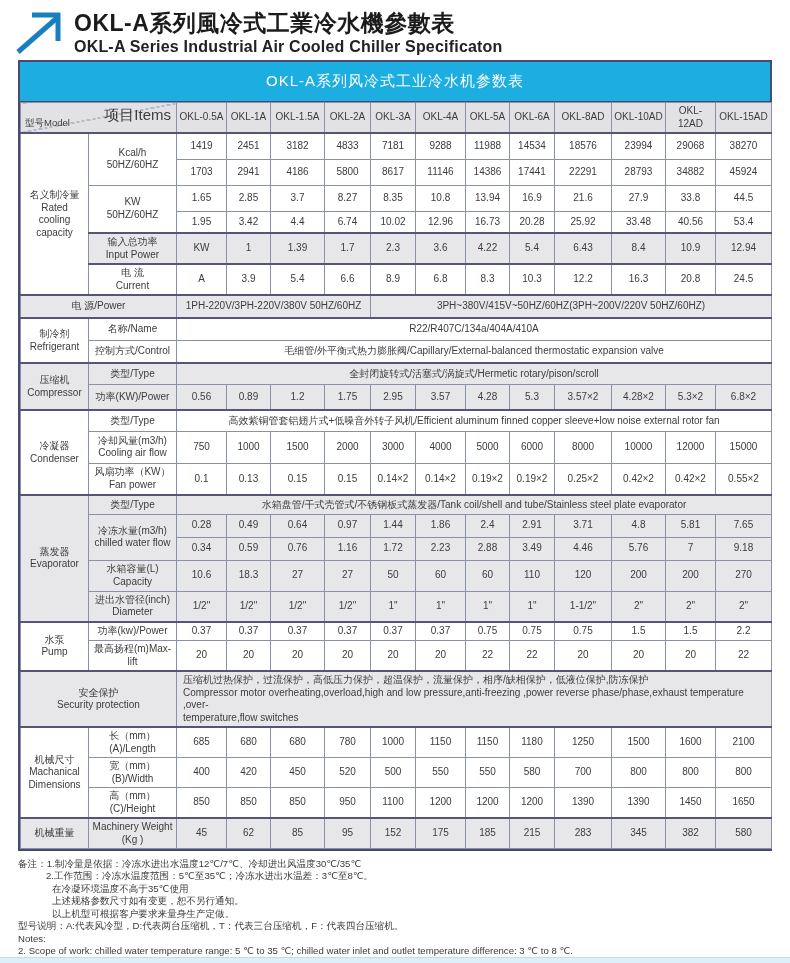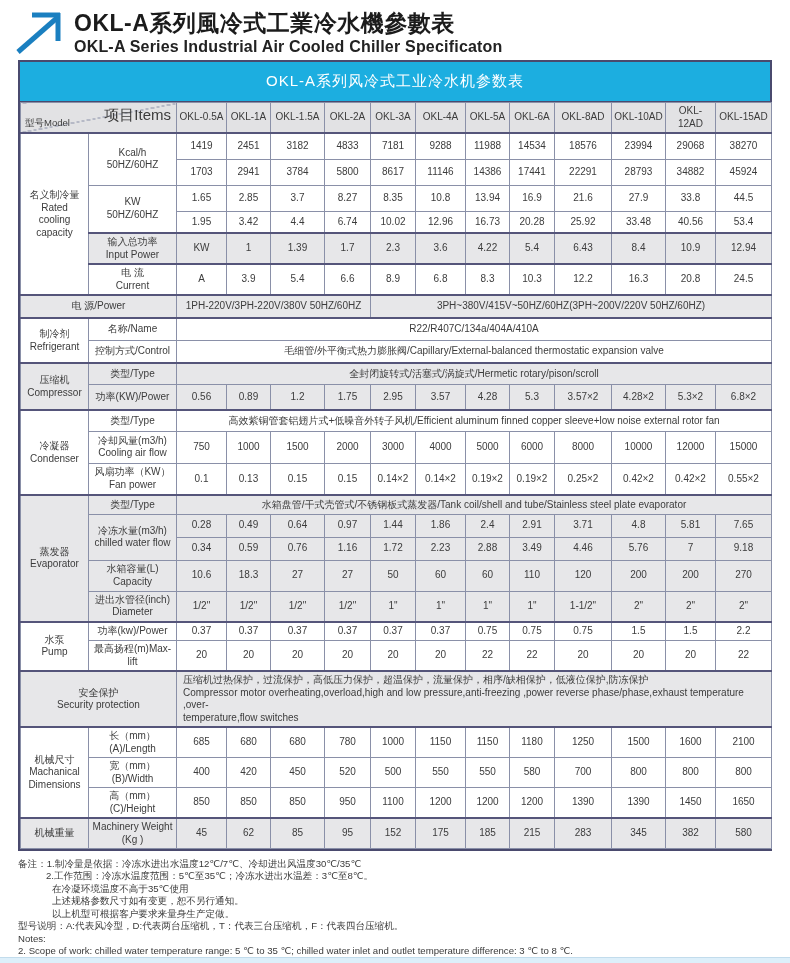--- a/index.html
+++ b/index.html
@@ -109,21 +109,21 @@
             <td>11988</td>
             <td>14534</td>
             <td>18576</td>
             <td>23994</td>
             <td>29068</td>
             <td>38270</td>
           </tr>
           <tr style="height: 26px;">
             <td>1703</td>
             <td>2941</td>
-            <td>3784</td>
+            <td>4186</td>
             <td>5800</td>
             <td>8617</td>
             <td>11146</td>
             <td>14386</td>
             <td>17441</td>
             <td>22291</td>
             <td>28793</td>
             <td>34882</td>
             <td>45924</td>
           </tr>

